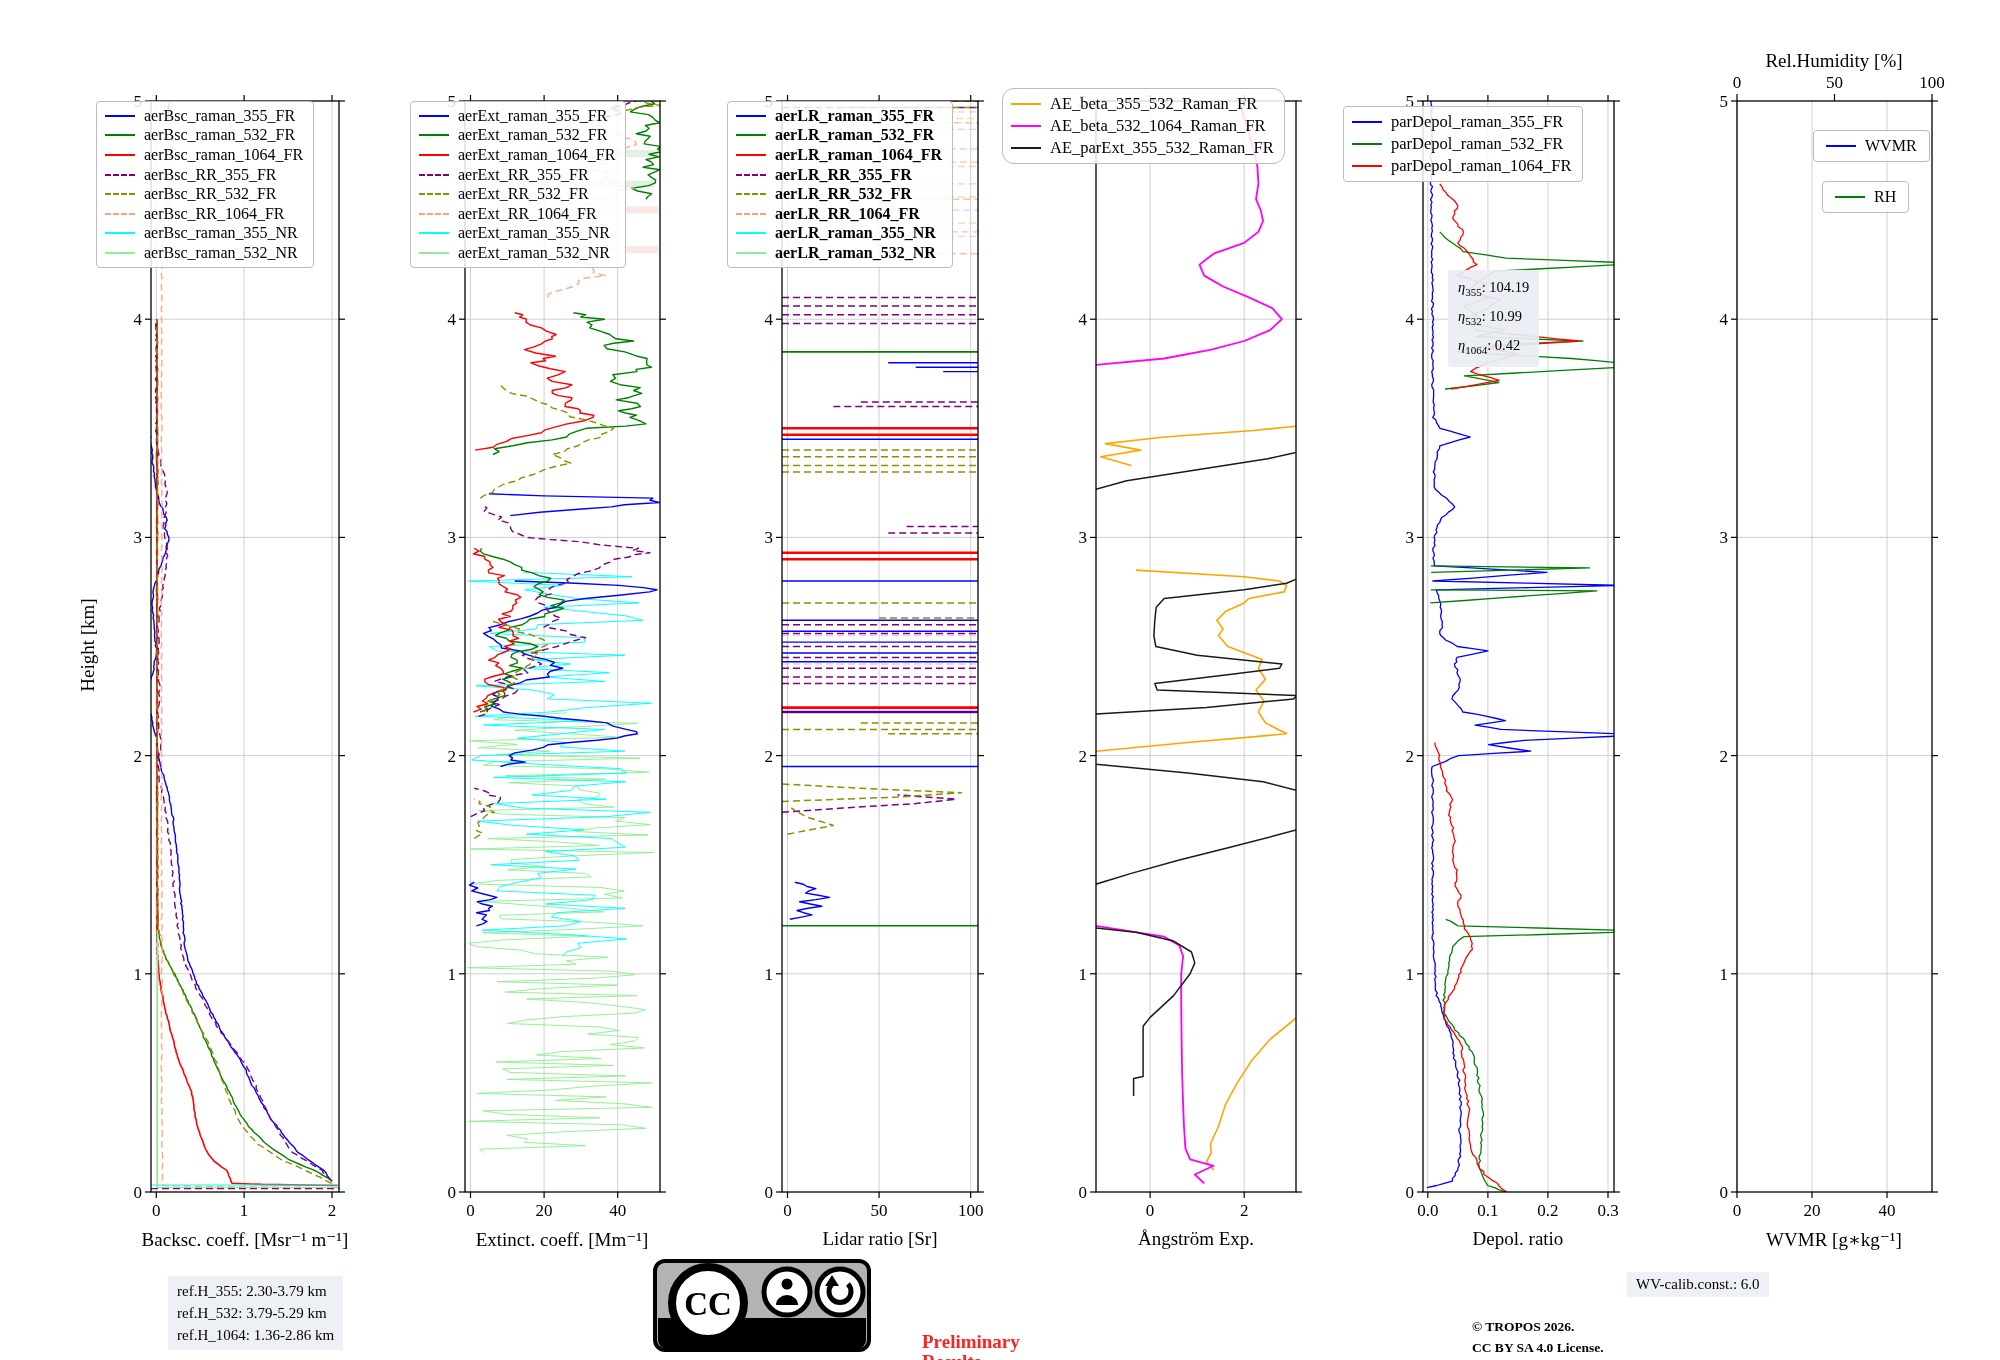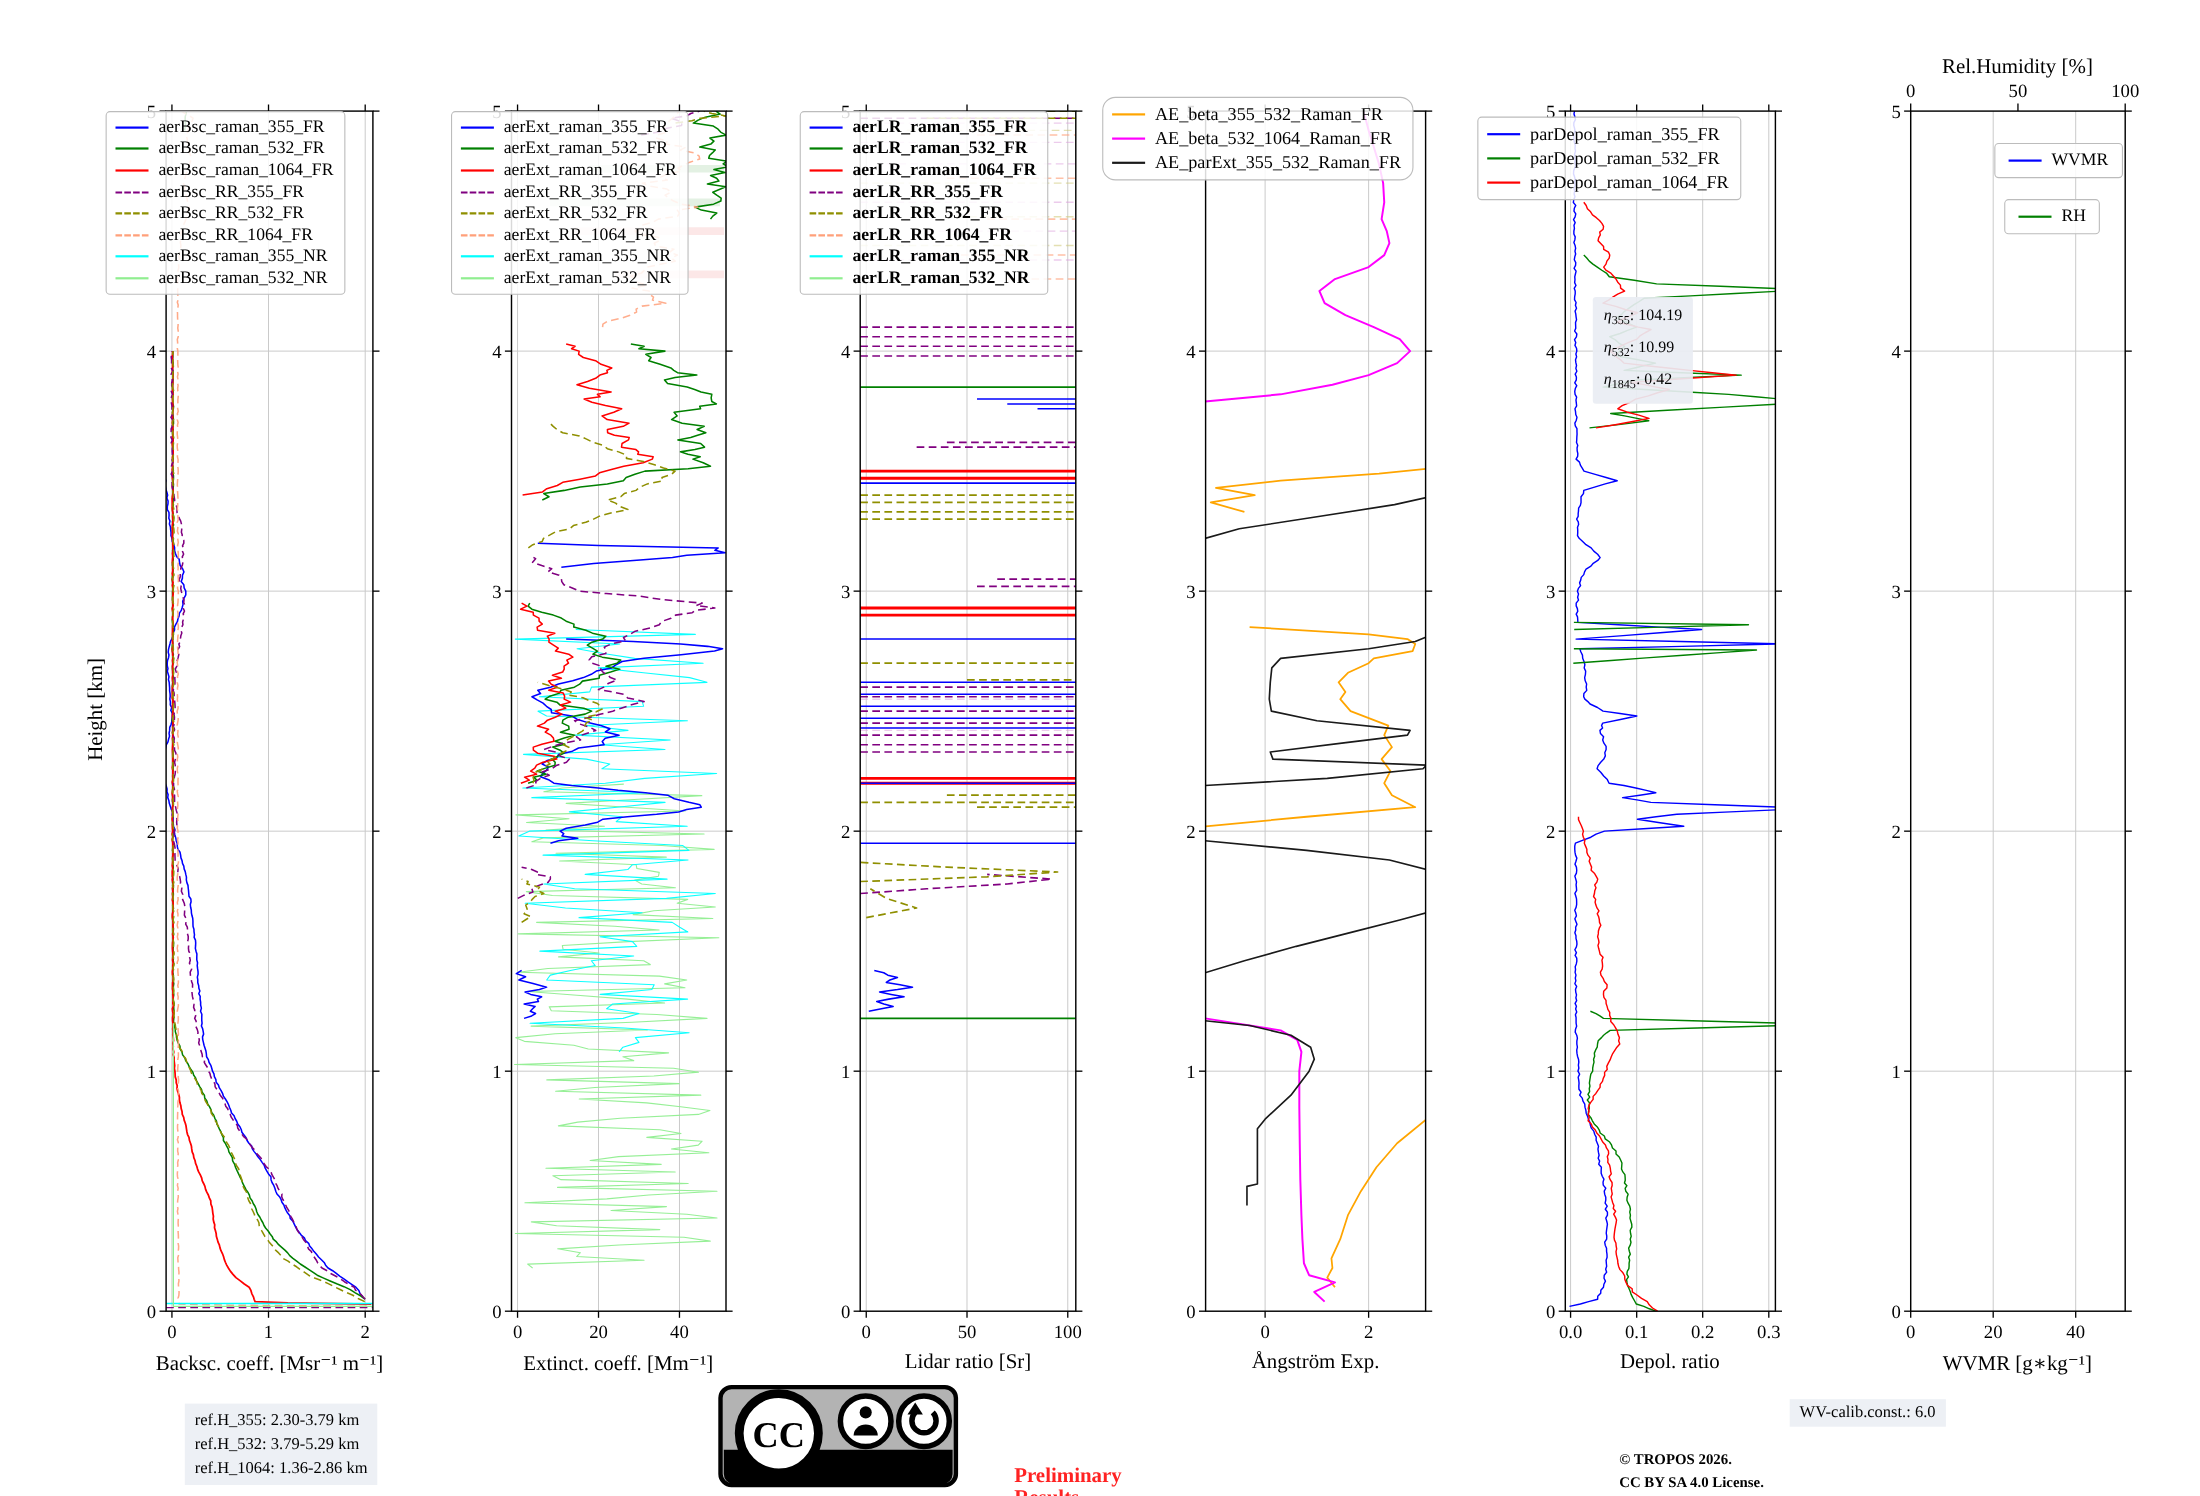--- a/index.html
+++ b/index.html
@@ -407,21 +407,21 @@
 <div class="xlab" style="left:562px">Extinct. coeff. [Mm⁻¹]</div>
 <div class="xlab" style="left:880px">Lidar ratio [Sr]</div>
 <div class="xlab" style="left:1196px">Ångström Exp.</div>
 <div class="xlab" style="left:1518px">Depol. ratio</div>
 <div class="xlab" style="left:1834px">WVMR [g∗kg⁻¹]</div>
 <div class="toplab">Rel.Humidity [%]</div>
 
 <div class="ann">
   <div><i>η</i><sub>355</sub><span>: 104.19</span></div>
   <div><i>η</i><sub>532</sub><span>: 10.99</span></div>
-  <div><i>η</i><sub>1845</sub><span>: 0.42</span></div>
+  <div><i>η</i><sub>1064</sub><span>: 0.42</span></div>
 </div>
 
 <div class="refbox">
   <div>ref.H_355: 2.30-3.79 km</div>
   <div>ref.H_532: 3.79-5.29 km</div>
   <div>ref.H_1064: 1.36-2.86 km</div>
 </div>
 <div class="prelim">
   <div>Preliminary</div>
   <div>Results.</div>

